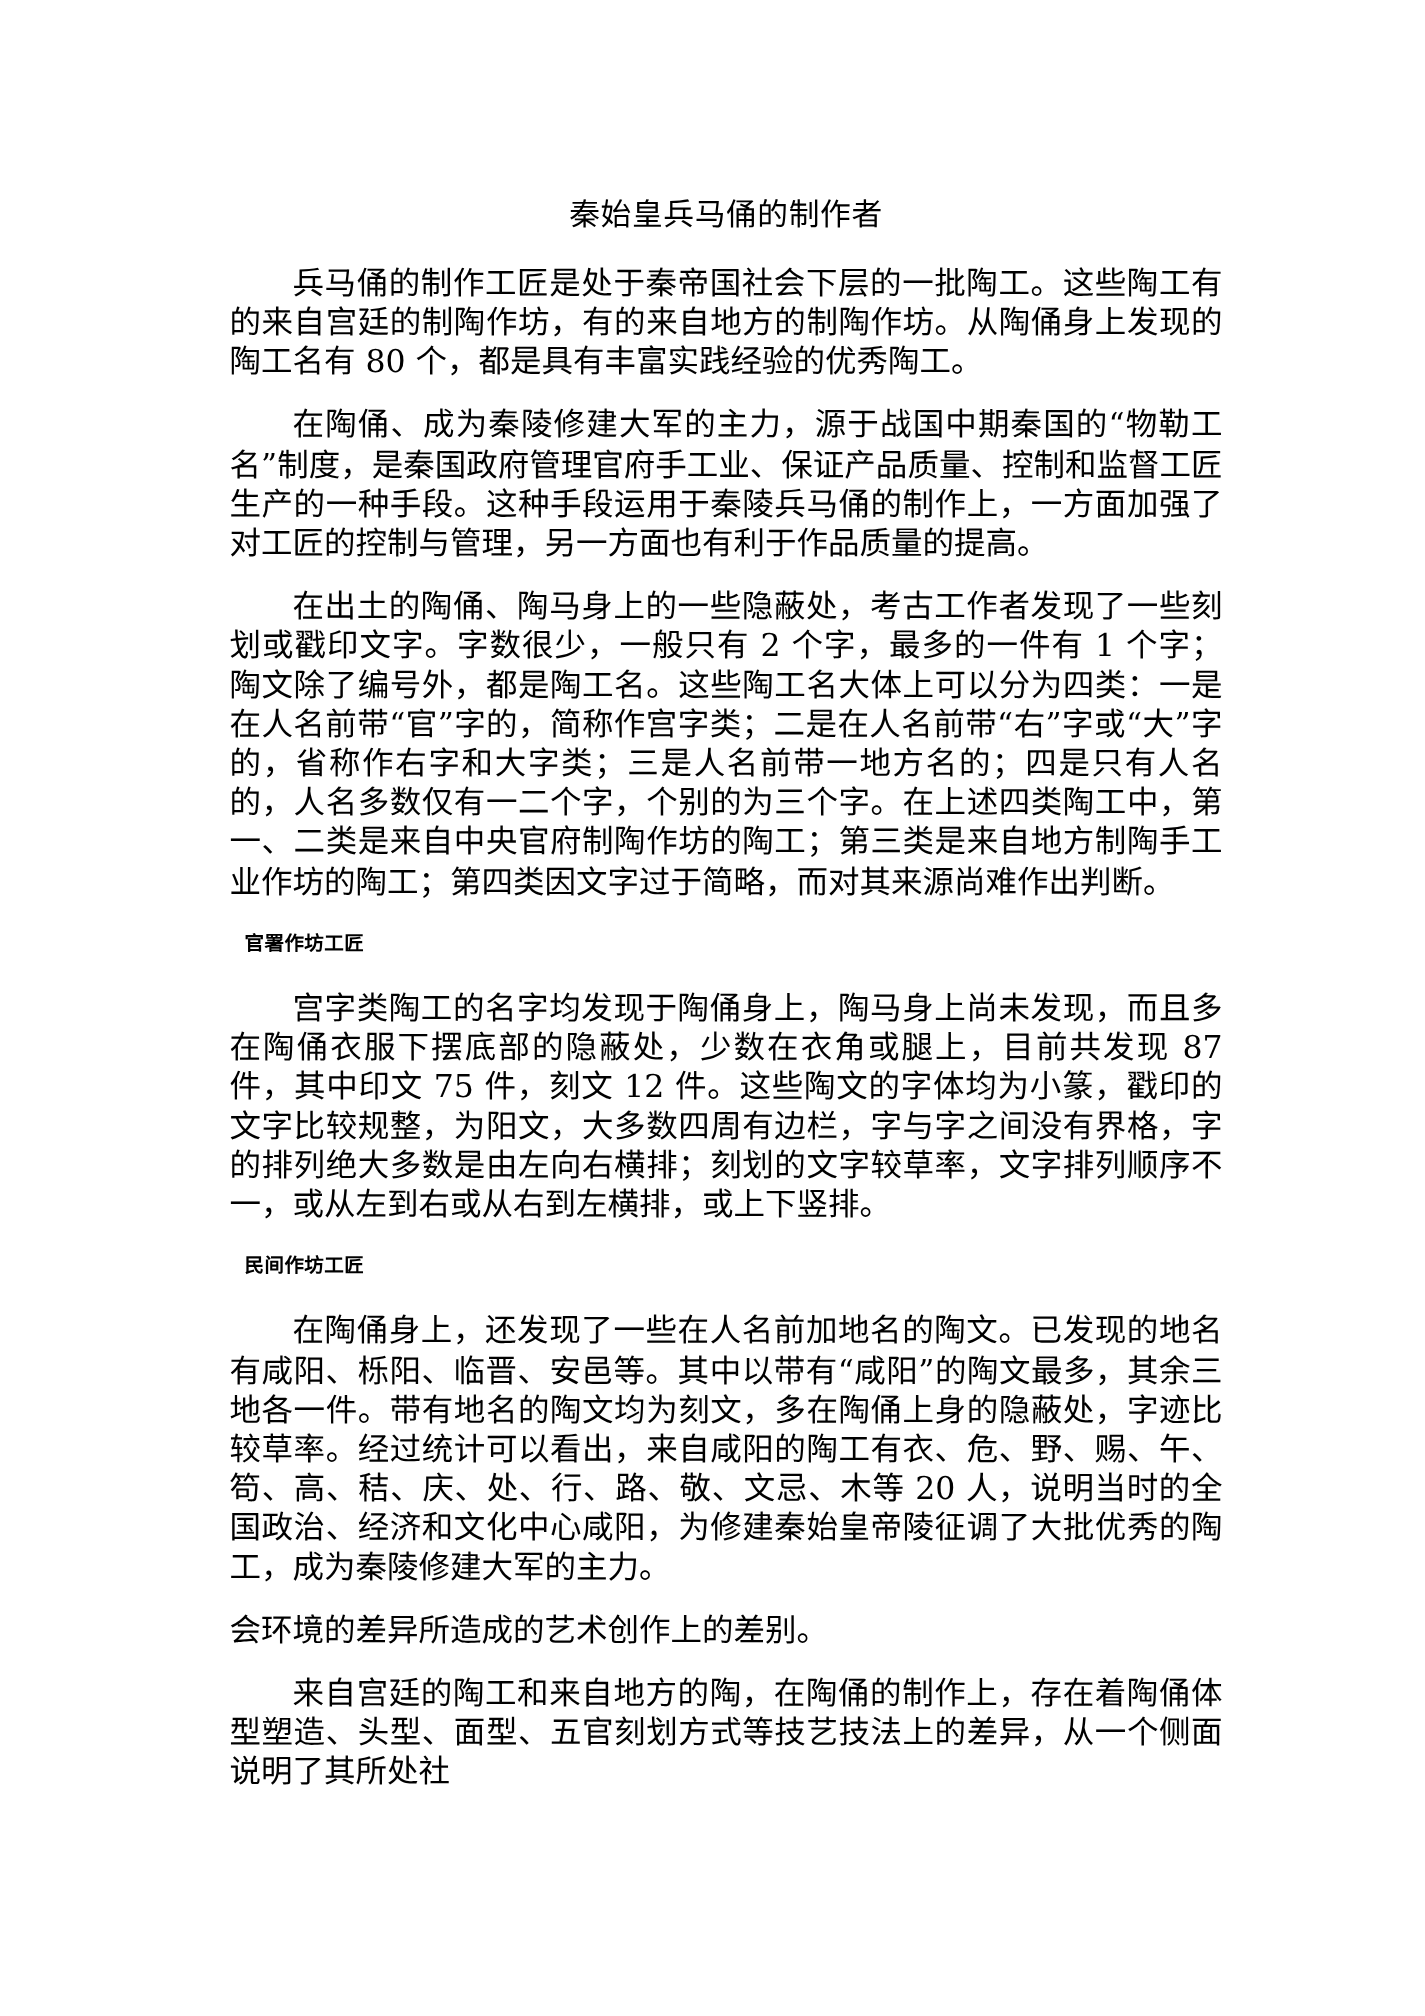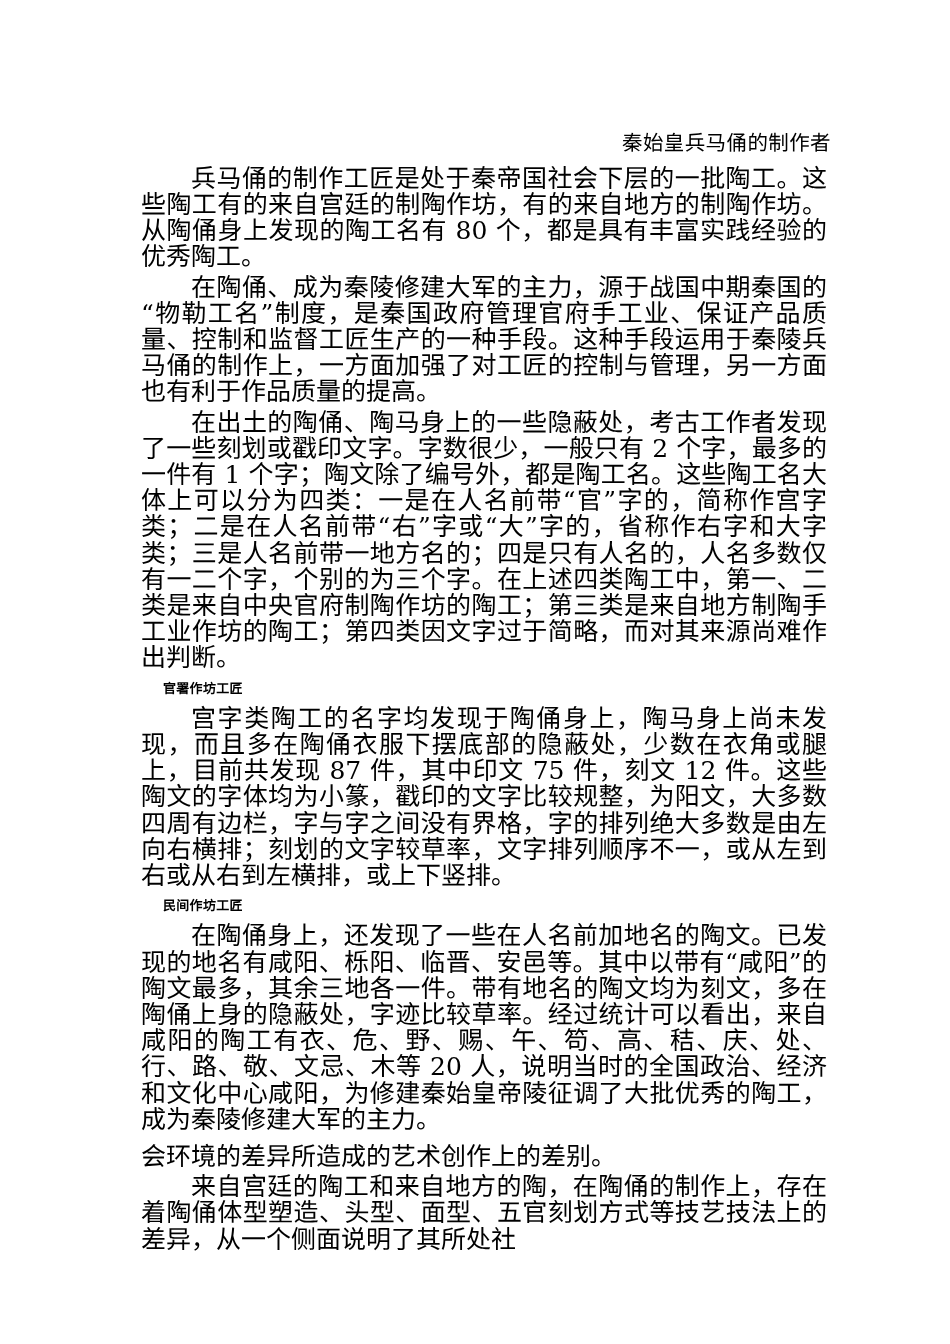--- a/index.html
+++ b/index.html
@@ -22,29 +22,29 @@
   }
   #content {
     position: absolute;
     left: 137px;
     top: 128px;
     width: 694px;
   }
   .doc-title {
     font-size: 20.5px;
     font-weight: normal;
-    text-align: right;
+    text-align: center;
     margin: 0 0 6px 0;
     line-height: 1.55;
     letter-spacing: 0.4px;
   }
   .para {
-    font-size: 25px;
+    font-size: 21px;
     line-height: 26.2px;
-    margin: 4px;
+    margin: 16px;
     text-indent: 2em;
     text-align: justify;
     text-justify: inter-ideograph;
     letter-spacing: 0;
     word-break: break-all;
   }
   .heading {
     font-size: 13px;
     line-height: 26.2px;
     margin: 0;

